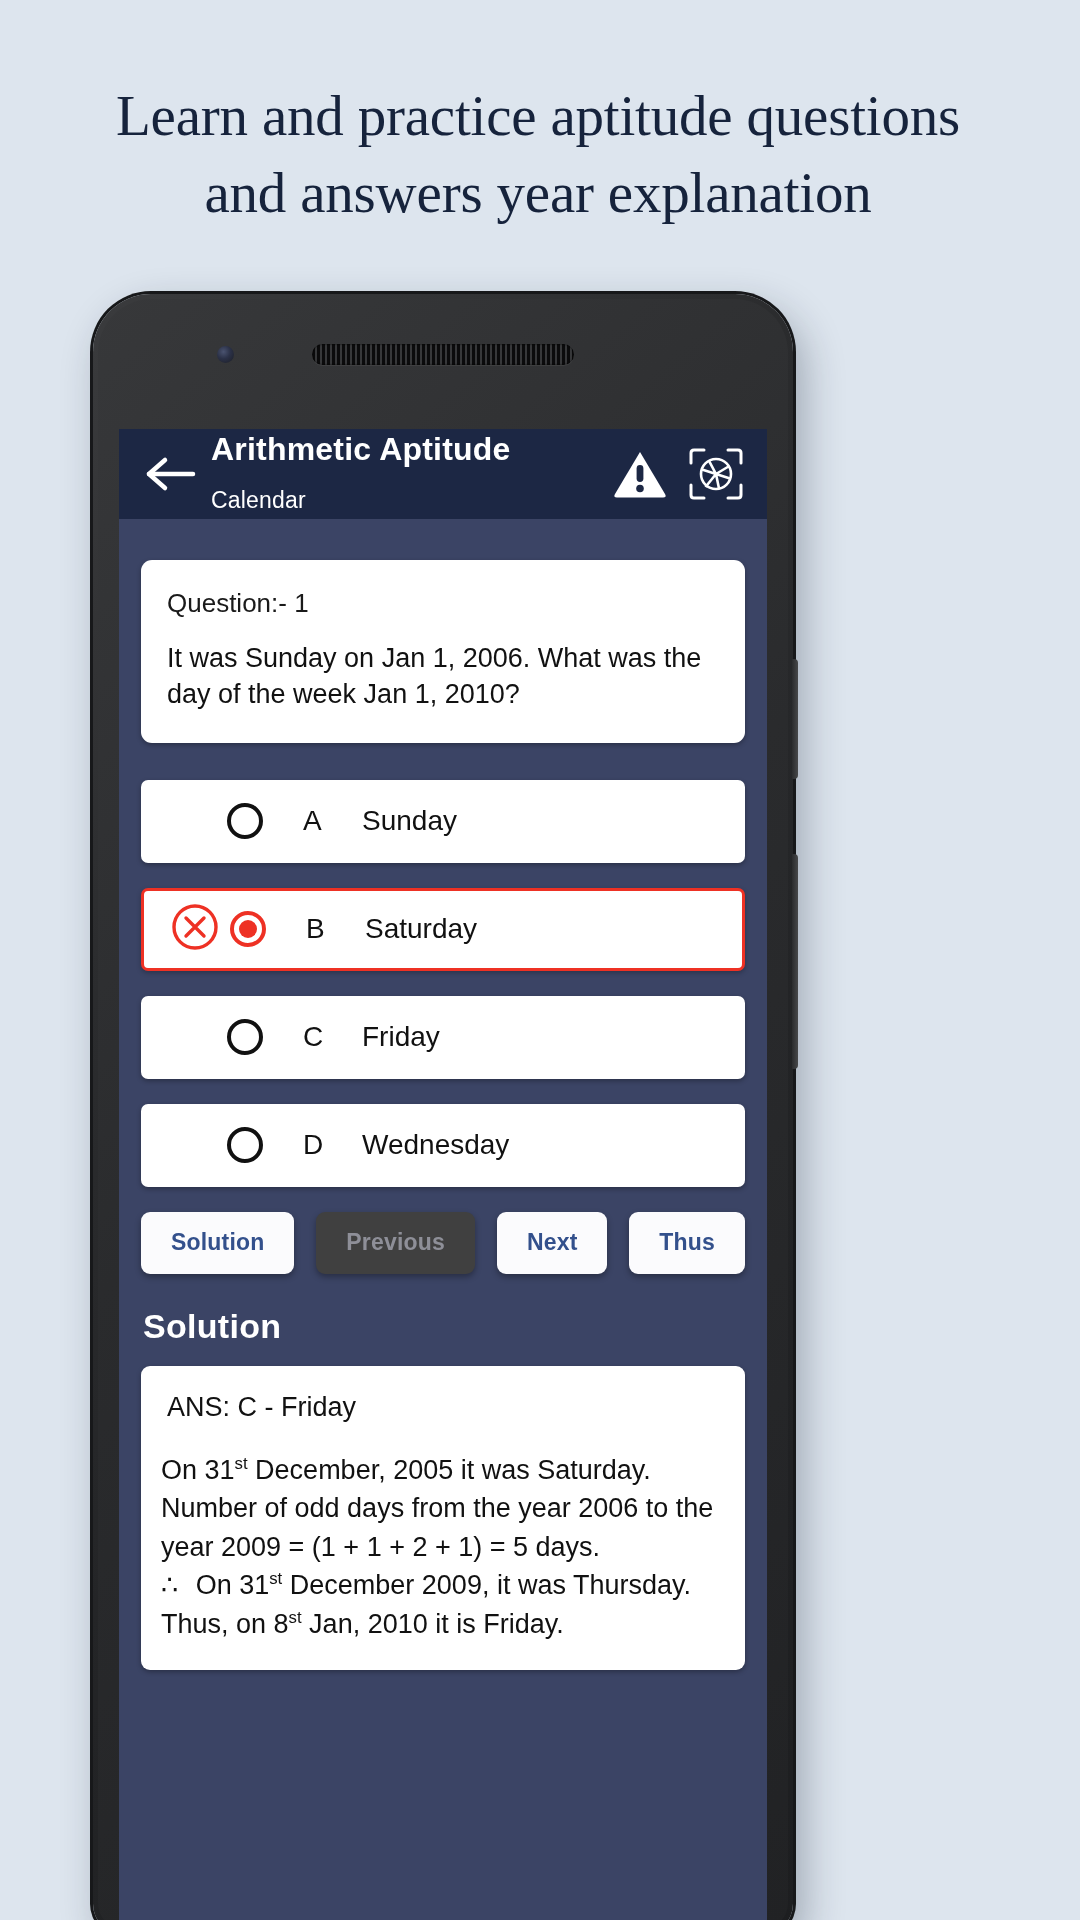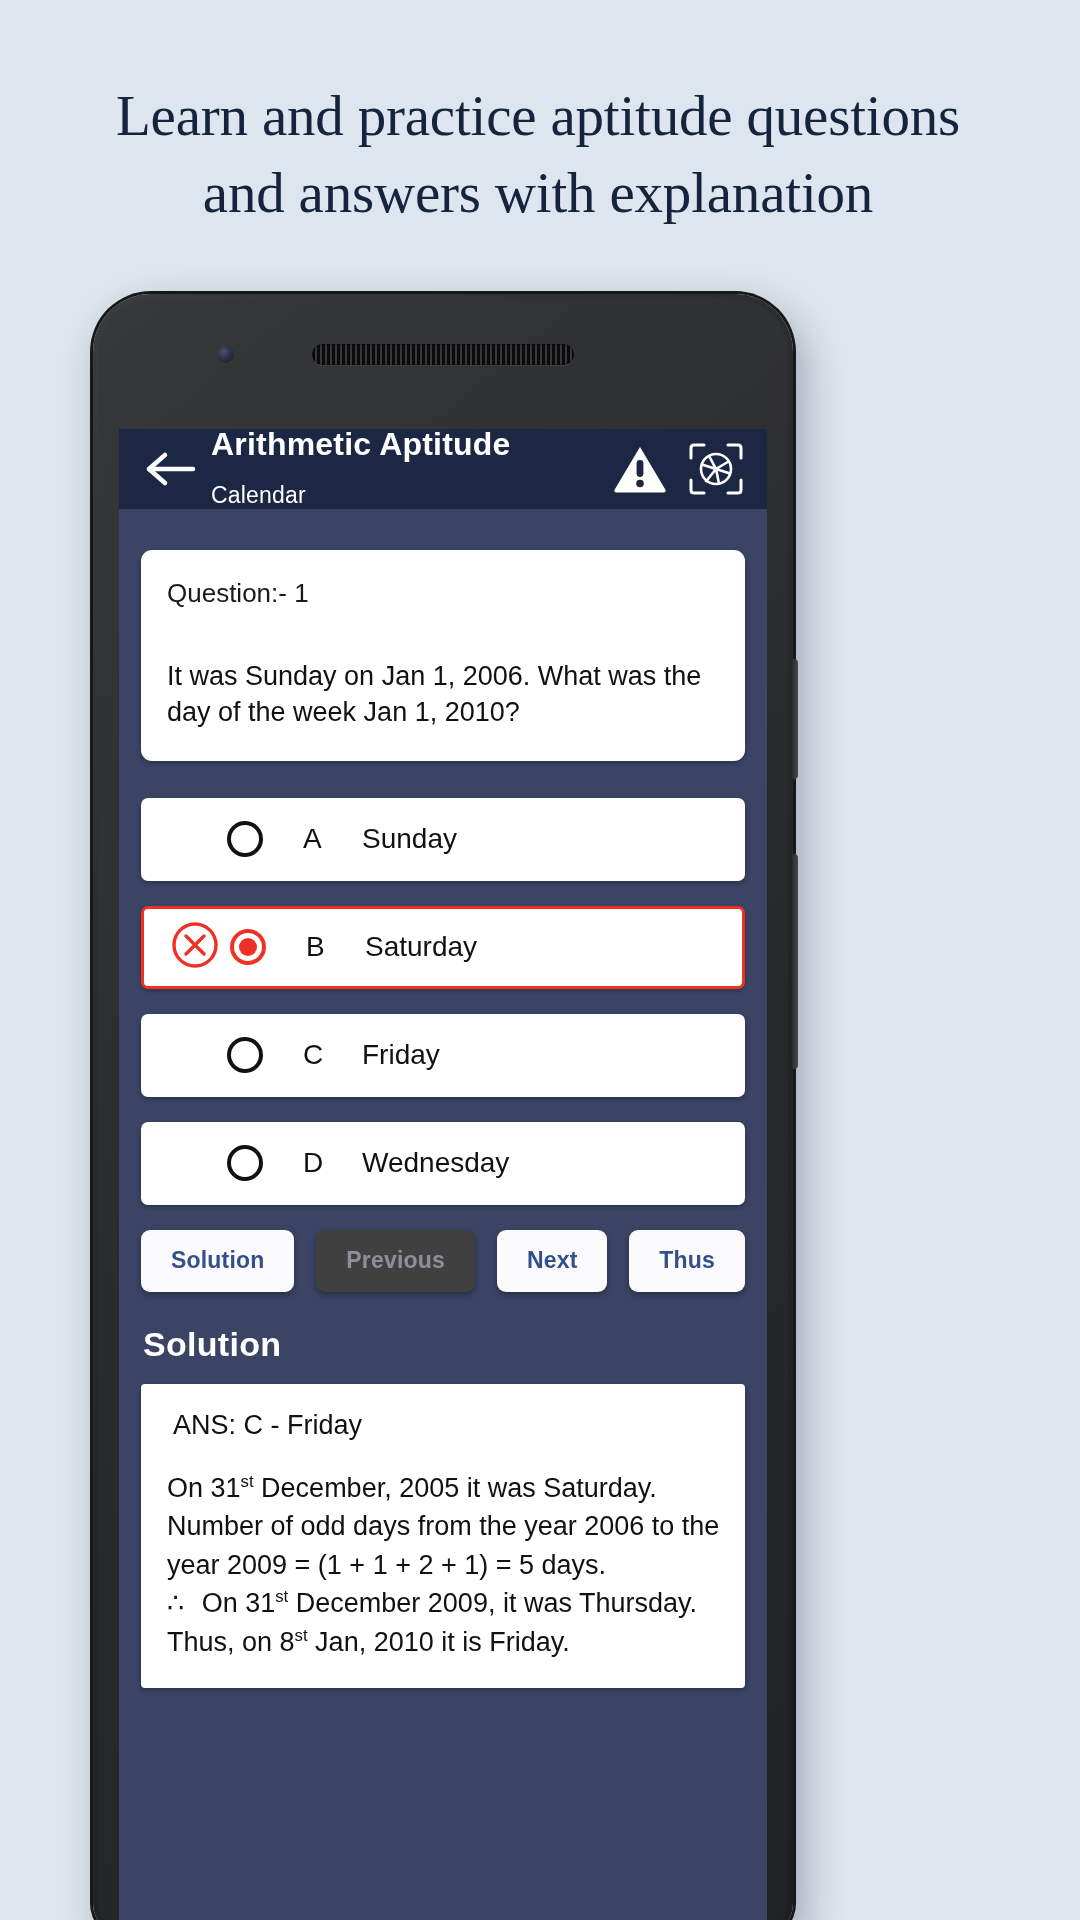--- a/index.html
+++ b/index.html
@@ -89,21 +89,21 @@
     left: 26px;
     top: 135px;
     width: 648px;
     height: 1505px;
     background: #3b4465;
     overflow: hidden;
   }
 
   
   .appbar {
-    height: 80px;
+    height: 90px;
     background: #1c2744;
     display: flex;
     align-items: center;
     padding: 0 22px 0 26px;
     position: relative;
   }
   .back-arrow { width: 52px; height: 40px; flex: 0 0 auto; }
   .titles { margin-left: 14px; flex: 1 1 auto; min-width: 0; }
   .app-title {
     color: #ffffff;
@@ -145,21 +145,21 @@
   }
   .q-label {
     font-size: 26px;
     color: #1a1a1a;
     line-height: 1.3;
   }
   .q-text {
     font-size: 27px;
     color: #111111;
     line-height: 1.33;
-    margin-top: 48px;
+    margin-top: 20px;
   }
 
   
   .options { margin-top: 37px; }
   .option {
     height: 83px;
     margin-bottom: 25px;
     background: #fff;
     border-radius: 7px;
     box-shadow: 0 2px 5px rgba(0,0,0,0.30);
@@ -238,22 +238,22 @@
 
   
   .solution-heading {
     color: #ffffff;
     font-size: 34px;
     font-weight: bold;
     margin: 33px 0 20px 2px;
     letter-spacing: 0.3px;
   }
   .solution-card {
-    padding: 26px 24px 26px 26px;
-    border-radius: 4px;
+    padding: 26px 24px 26px 20px;
+    border-radius: 9px;
   }
   .ans-line {
     font-size: 27px;
     color: #111;
     margin-left: 6px;
   }
   .sol-body {
     font-size: 27px;
     color: #111;
     line-height: 1.43;
@@ -261,21 +261,21 @@
   }
   .sol-body p { margin: 0; }
   .sol-body sup { font-size: 0.62em; }
   .therefore { letter-spacing: 2px; margin-right: 8px; }
 </style>
 </head>
 <body>
 
 <div class="promo">
   <span class="promo-line">Learn and practice aptitude questions</span>
-  <span class="promo-line">and answers with explanation</span>
+  <span class="promo-line">and answers year explanation</span>
 </div>
 
 <div class="phone">
   <div class="phone-inner-edge"></div>
   <div class="earpiece"></div>
   <div class="front-camera"></div>
   <div class="side-btn b1"></div>
   <div class="side-btn b2"></div>
 
   <div class="screen">

